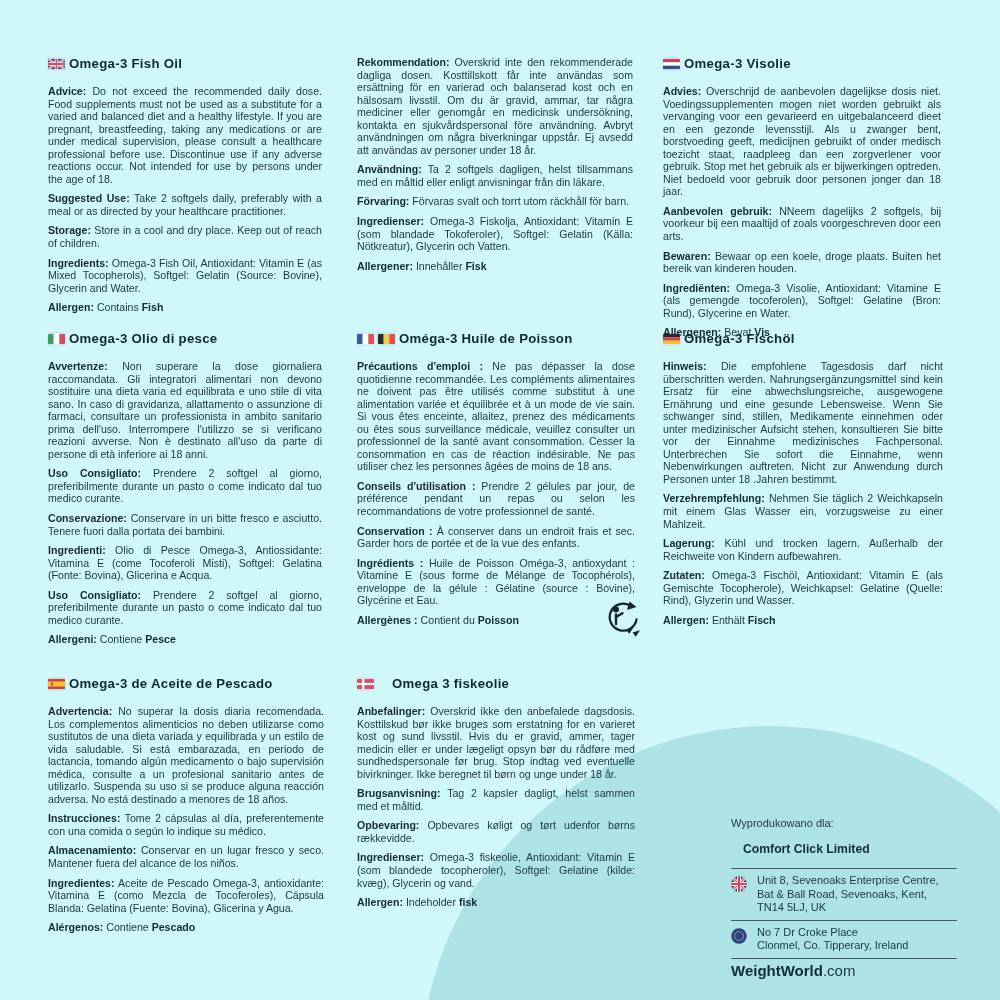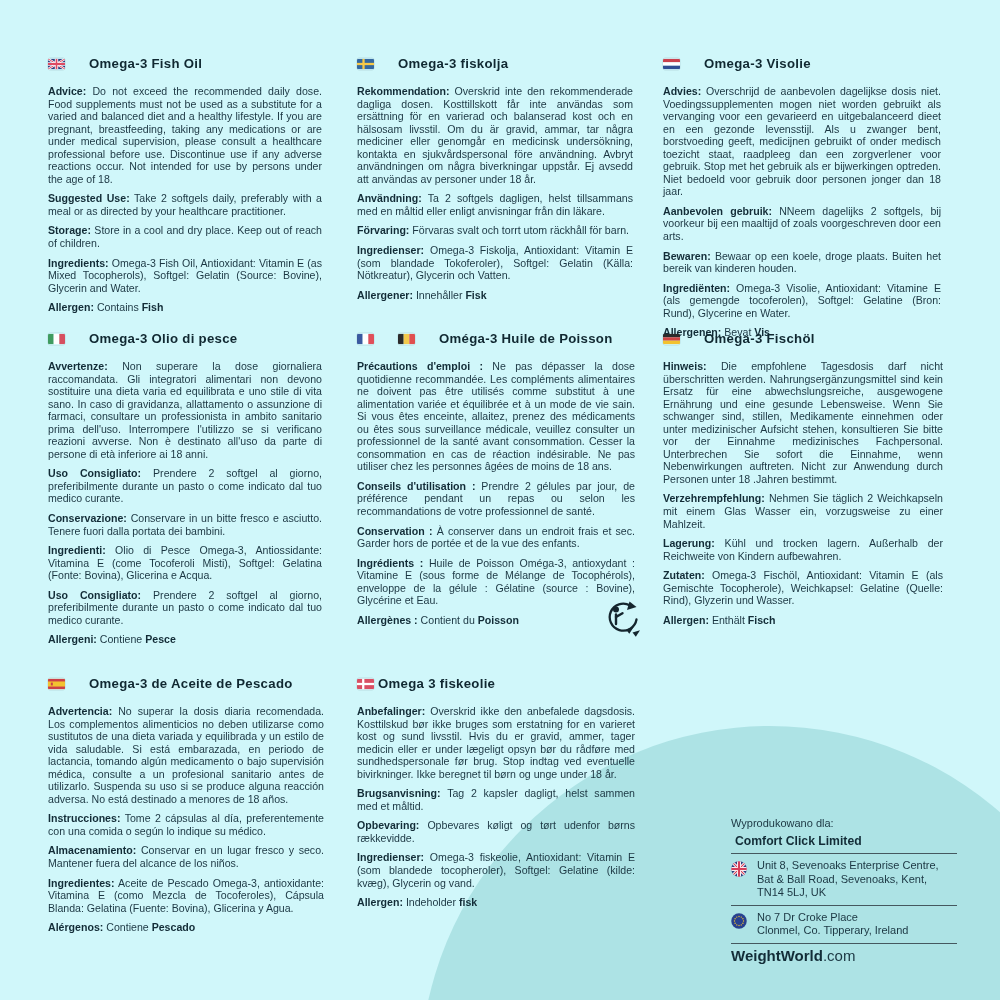--- a/index.html
+++ b/index.html
@@ -5,31 +5,31 @@
   html,body{margin:0;padding:0;}
   body{
     width:1000px;height:1000px;position:relative;overflow:hidden;
     background:#d0f7fa;color:#1b3642;
     font-family:"Liberation Sans",sans-serif;
     -webkit-font-smoothing:antialiased;
   }
   .bg-circle{position:absolute;left:420px;top:726px;width:700px;height:700px;border-radius:50%;background:#ade3e5;}
   .sec{position:absolute;}
   .sec h2{
-    display:flex;align-items:center;gap:24px;margin:0 0 13px;
+    display:flex;align-items:center;gap:4px;margin:0 0 13px;
     font-size:13.2px;font-weight:bold;letter-spacing:.3px;color:#102831;line-height:16px;
   }
   .flag{display:inline-flex;flex:none;border-radius:2.5px;overflow:hidden;box-shadow:0 0 0 .5px rgba(16,40,49,.12);}
   .sec p{margin:0 0 7px;font-size:10.6px;line-height:12.55px;text-align:justify;}
   .sec p b{color:#122c37;}
   .allergen{text-align:center;}
   .triman{position:absolute;left:247px;top:270px;}
   .footer{position:absolute;left:731px;top:817px;width:226px;font-size:11px;line-height:13.5px;}
   .footer .made-for{margin:0;}
-  .footer .company{margin:4px;font-size:12.2px;font-weight:bold;color:#122c37;}
+  .footer .company{margin:12px;font-size:12.2px;font-weight:bold;color:#122c37;}
   .footer .divider{border:0;border-top:1px solid #45585f;margin:5px 0;}
   .addr-row{display:flex;gap:10px;align-items:flex-start;}
   .roundel{flex:none;margin-top:2px;}
   .brand{margin:3px 0 0;font-size:15px;}
   .brand b{color:#122c37;}
 </style>
 </head>
 <body>
 
 <div class="bg-circle"></div>
@@ -50,30 +50,20 @@
     <span>Omega-3 Fish Oil</span>
   </h2>
   <p><b>Advice:</b> <span>Do not exceed the recommended daily dose. Food supplements must not be used as a substitute for a varied and balanced diet and a healthy lifestyle. If you are pregnant, breastfeeding, taking any medications or are under medical supervision, please consult a healthcare professional before use. Discontinue use if any adverse reactions occur. Not intended for use by persons under the age of 18.</span></p>
   <p><b>Suggested Use:</b> <span>Take 2 softgels daily, preferably with a meal or as directed by your healthcare practitioner.</span></p>
   <p><b>Storage:</b> <span>Store in a cool and dry place. Keep out of reach of children.</span></p>
   <p><b>Ingredients:</b> <span>Omega-3 Fish Oil, Antioxidant: Vitamin E (as Mixed Tocopherols), Softgel: Gelatin (Source: Bovine), Glycerin and Water.</span></p>
   <p class="allergen"><b>Allergen:</b> <span>Contains</span> <b>Fish</b></p>
 </section>
 
 <section class="sec" style="left:357px;top:56px;width:276px">
-  <h2>
-    <span class="flag">
-        <svg width="17" height="12" viewBox="0 0 60 36">
-          <rect width="60" height="36" fill="#34689f"></rect>
-          <rect x="19" width="8" height="36" fill="#f7c948"></rect>
-          <rect y="14" width="60" height="8" fill="#f7c948"></rect>
-        </svg>
-      </span>
-    <span>Omega-3 fiskolja</span>
-  </h2>
   <p><b>Rekommendation:</b> <span>Overskrid inte den rekommenderade dagliga dosen. Kosttillskott får inte användas som ersättning för en varierad och balanserad kost och en hälsosam livsstil. Om du är gravid, ammar, tar några mediciner eller genomgår en medicinsk undersökning, kontakta en sjukvårdspersonal före användning. Avbryt användningen om några biverkningar uppstår. Ej avsedd att användas av personer under 18 år.</span></p>
   <p><b>Användning:</b> <span>Ta 2 softgels dagligen, helst tillsammans med en måltid eller enligt anvisningar från din läkare.</span></p>
   <p><b>Förvaring:</b> <span>Förvaras svalt och torrt utom räckhåll för barn.</span></p>
   <p><b>Ingredienser:</b> <span>Omega-3 Fiskolja, Antioxidant: Vitamin E (som blandade Tokoferoler), Softgel: Gelatin (Källa: Nötkreatur), Glycerin och Vatten.</span></p>
   <p class="allergen"><b>Allergener:</b> <span>Innehåller</span> <b>Fisk</b></p>
 </section>
 
 <section class="sec" style="left:663px;top:56px;width:278px">
   <h2>
     <span class="flag">
@@ -182,21 +172,21 @@
     <span>Omega-3 de Aceite de Pescado</span>
   </h2>
   <p><b>Advertencia:</b> <span>No superar la dosis diaria recomendada. Los complementos alimenticios no deben utilizarse como sustitutos de una dieta variada y equilibrada y un estilo de vida saludable. Si está embarazada, en periodo de lactancia, tomando algún medicamento o bajo supervisión médica, consulte a un profesional sanitario antes de utilizarlo. Suspenda su uso si se produce alguna reacción adversa. No está destinado a menores de 18 años.</span></p>
   <p><b>Instrucciones:</b> <span>Tome 2 cápsulas al día, preferentemente con una comida o según lo indique su médico.</span></p>
   <p><b>Almacenamiento:</b> <span>Conservar en un lugar fresco y seco. Mantener fuera del alcance de los niños.</span></p>
   <p><b>Ingredientes:</b> <span>Aceite de Pescado Omega-3, antioxidante: Vitamina E (como Mezcla de Tocoferoles), Cápsula Blanda: Gelatina (Fuente: Bovina), Glicerina y Agua.</span></p>
   <p class="allergen"><b>Alérgenos:</b> <span>Contiene</span> <b>Pescado</b></p>
 </section>
 
 <section class="sec" style="left:357px;top:676px;width:278px">
-  <h2 style="gap:4px">
+  <h2 style="gap:18px">
     <span class="flag">
         <svg width="17" height="12" viewBox="0 0 60 36">
           <rect width="60" height="36" fill="#d94f63"></rect>
           <rect x="18" width="8" height="36" fill="#fff"></rect>
           <rect y="14" width="60" height="8" fill="#fff"></rect>
         </svg>
       </span>
     <span>Omega 3 fiskeolie</span>
   </h2>
   <p><b>Anbefalinger:</b> <span>Overskrid ikke den anbefalede dagsdosis. Kosttilskud bør ikke bruges som erstatning for en varieret kost og sund livsstil. Hvis du er gravid, ammer, tager medicin eller er under lægeligt opsyn bør du rådføre med sundhedspersonale før brug. Stop indtag ved eventuelle bivirkninger. Ikke beregnet til børn og unge under 18 år.</span></p>

